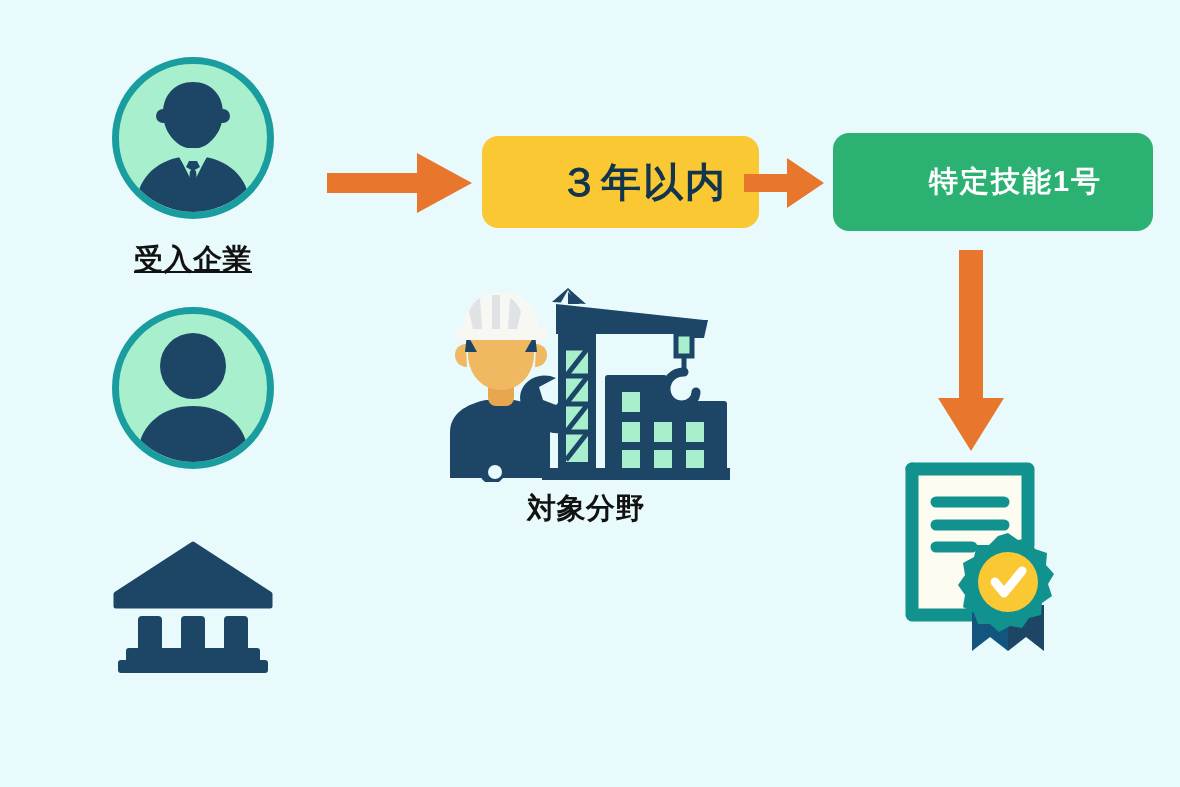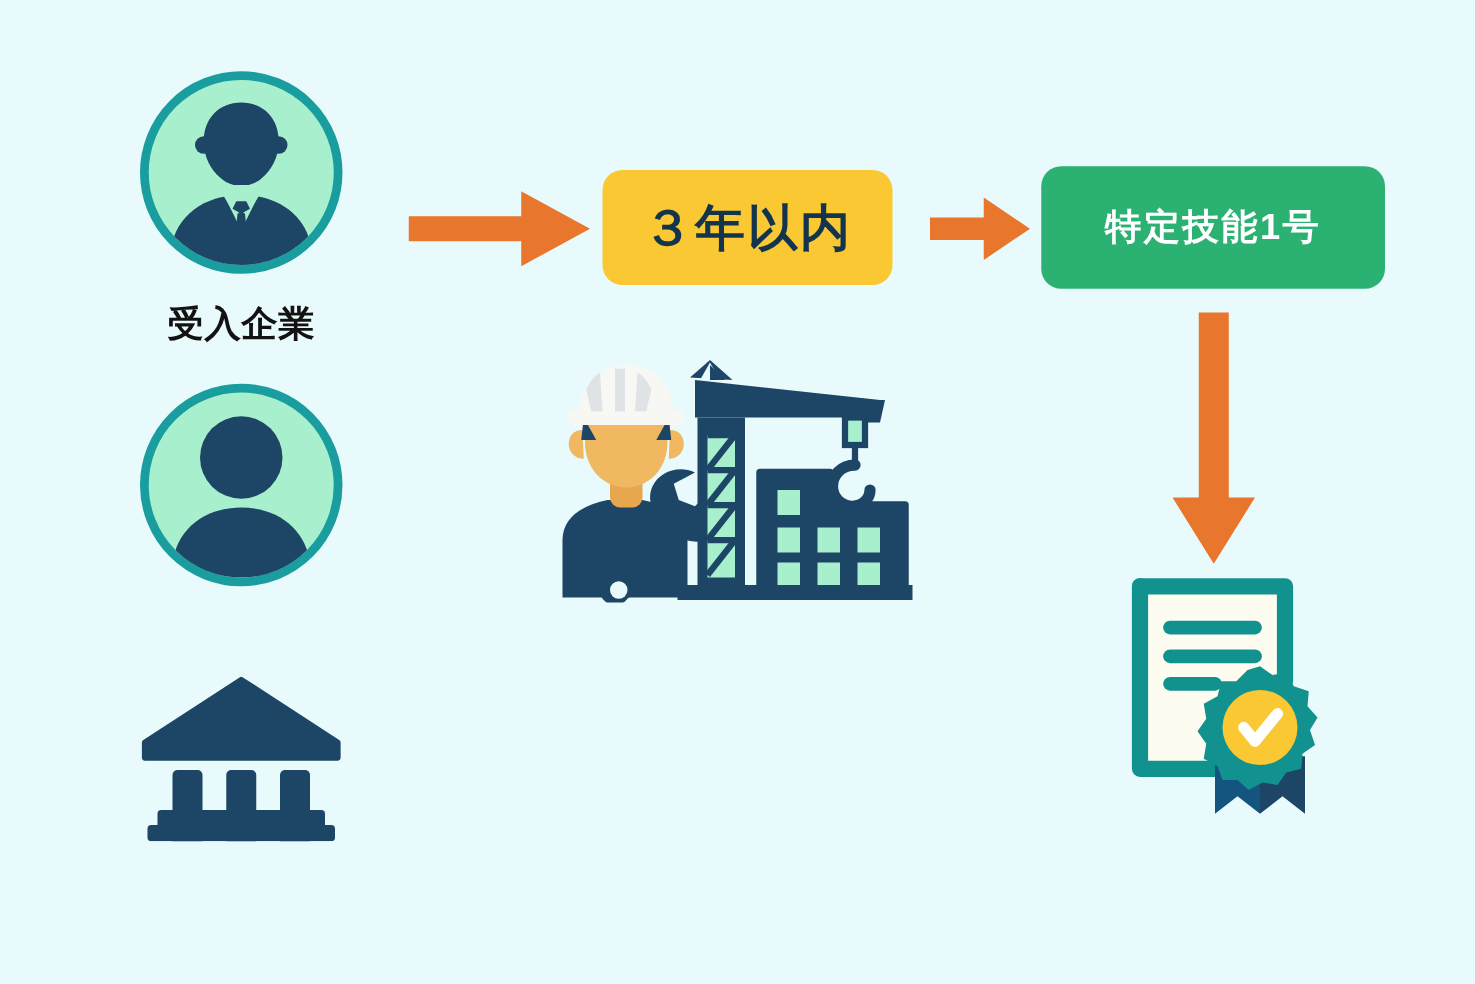--- a/index.html
+++ b/index.html
@@ -43,20 +43,21 @@
   
   .pill {
     position: absolute;
     display: flex;
     align-items: center;
     justify-content: center;
     border-radius: 16px;
     font-weight: bold;
     white-space: nowrap;
     letter-spacing: 2px;
+    padding-left: 45px;
   }
   .pill-yellow { background: #f9c832; color: #12344d; }
   .pill-green  { background: #2bb273; color: #ffffff; }
 
   svg { display: block; }
 </style>
 </head>
 <body>
 
 <div id="stage">
@@ -73,21 +74,21 @@
 
       <path d="M61 94l13 26 13-26-13-5z" fill="#a8f0cd"></path>
 
       <path d="M65 90l9 13-4 6-10-16z" fill="#a8f0cd"></path>
       <path d="M83 90l-9 13 4 6 10-16z" fill="#a8f0cd"></path>
 
       <path d="M70 97h8l3 6-7 4-7-4z" fill="#1d4566"></path>
       <path d="M71 107l3-2 3 2 3 30-6 7-6-7z" fill="#1d4566"></path>
     </svg>
   </div>
-  <div class="caption" style="left:62px; top:240px; width:262px; font-size:29px;">受入企業</div>
+  <div class="caption" style="left:62px; top:240px; width:262px; font-size:29px;text-decoration:underline;">受入企業</div>
 
   <div class="avatar-circle" style="left:112px; top:307px; width:162px; height:162px;">
     <svg viewBox="0 0 148 148" width="148" height="148">
       <circle cx="74" cy="52" r="33" fill="#1d4566"></circle>
       <path d="M74 92c-30 0-52 18-55 45 13 11 33 19 55 19s42-8 55-19c-3-27-25-45-55-45z" fill="#1d4566"></path>
     </svg>
   </div>
 
   <div class="abs" style="left:112px; top:538px; width:162px; height:135px;">
     <svg viewBox="0 0 162 135" width="162" height="135">
@@ -191,20 +192,21 @@
         <rect x="186" y="168" width="18" height="18"></rect>
         <rect x="218" y="140" width="18" height="20"></rect>
         <rect x="218" y="168" width="18" height="18"></rect>
         <rect x="250" y="140" width="18" height="20"></rect>
         <rect x="250" y="168" width="18" height="18"></rect>
       </g>
 
       <rect x="106" y="186" width="188" height="12" fill="#1d4566"></rect>
     </svg>
   </div>
+  <div class="caption" style="left:436px; top:489px; width:300px; font-size:29px;">対象分野</div>
 
   <div class="abs" style="left:880px; top:455px; width:190px; height:205px;">
     <svg viewBox="0 0 190 205" width="190" height="205">
 
       <path d="M32 14 L148 14 L148 160 L32 160 Z" fill="#fdfcf0"></path>
       <path d="M32 14 L148 14 L148 90" fill="none" stroke="#12928f" stroke-width="13" stroke-linecap="round" stroke-linejoin="round"></path>
       <path d="M148 150 L148 160 L32 160 L32 14" fill="none" stroke="#12928f" stroke-width="13" stroke-linecap="round" stroke-linejoin="round"></path>
 
       <g stroke="#12928f" stroke-width="11" stroke-linecap="round">
         <path d="M56 47 L124 47"></path>

